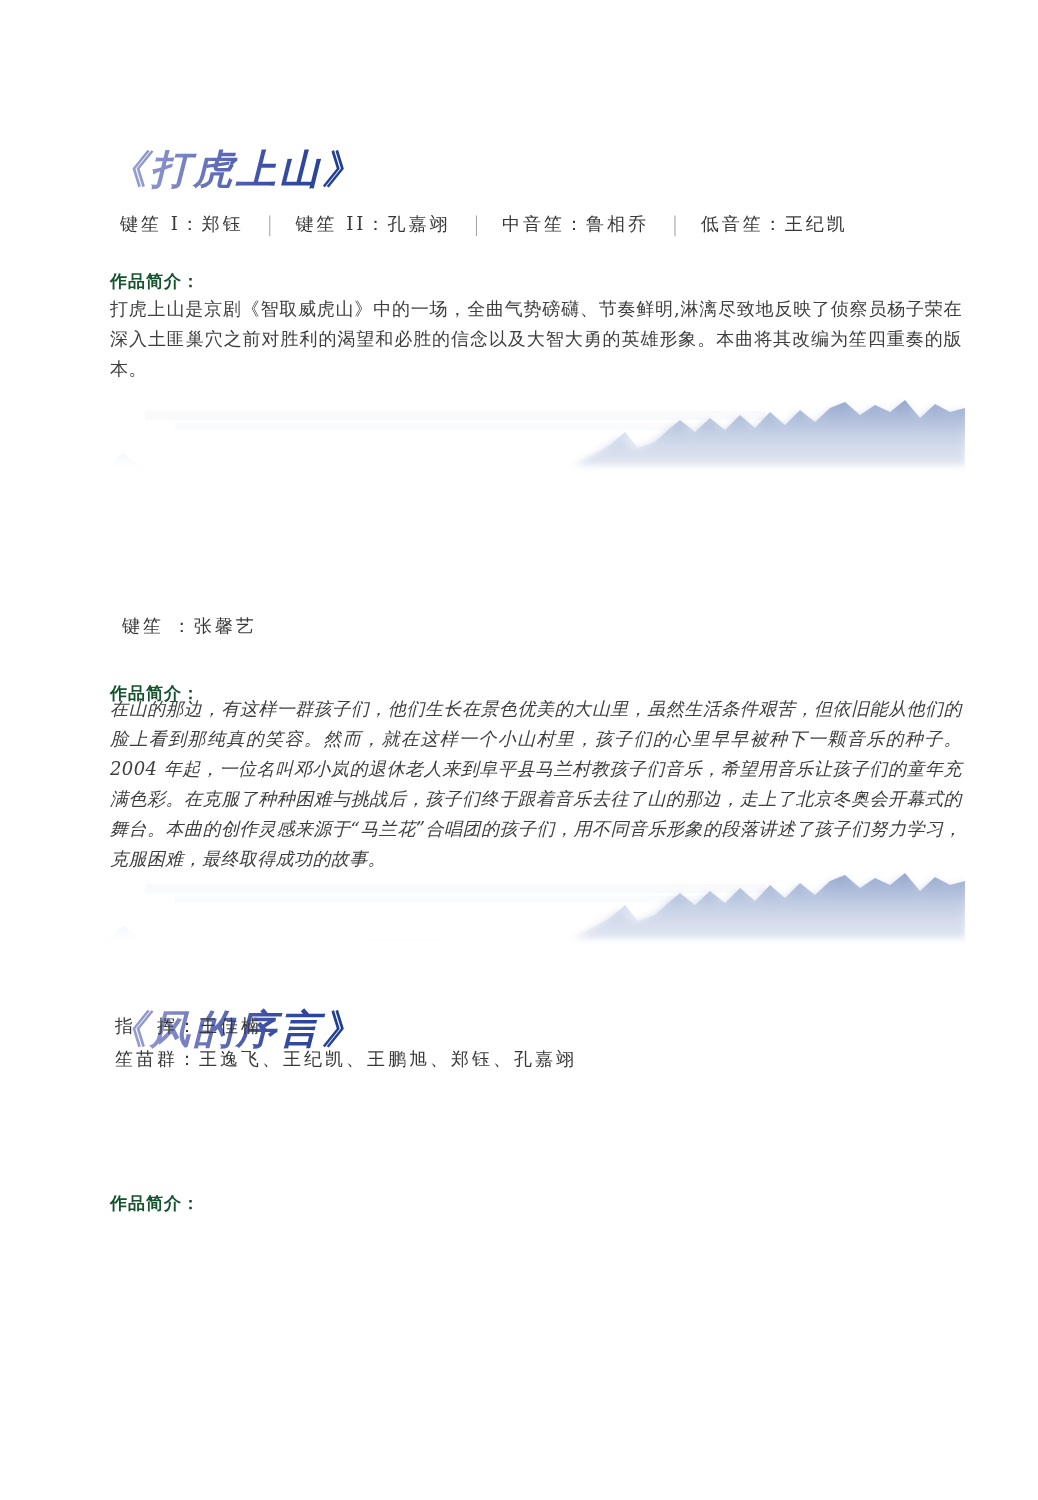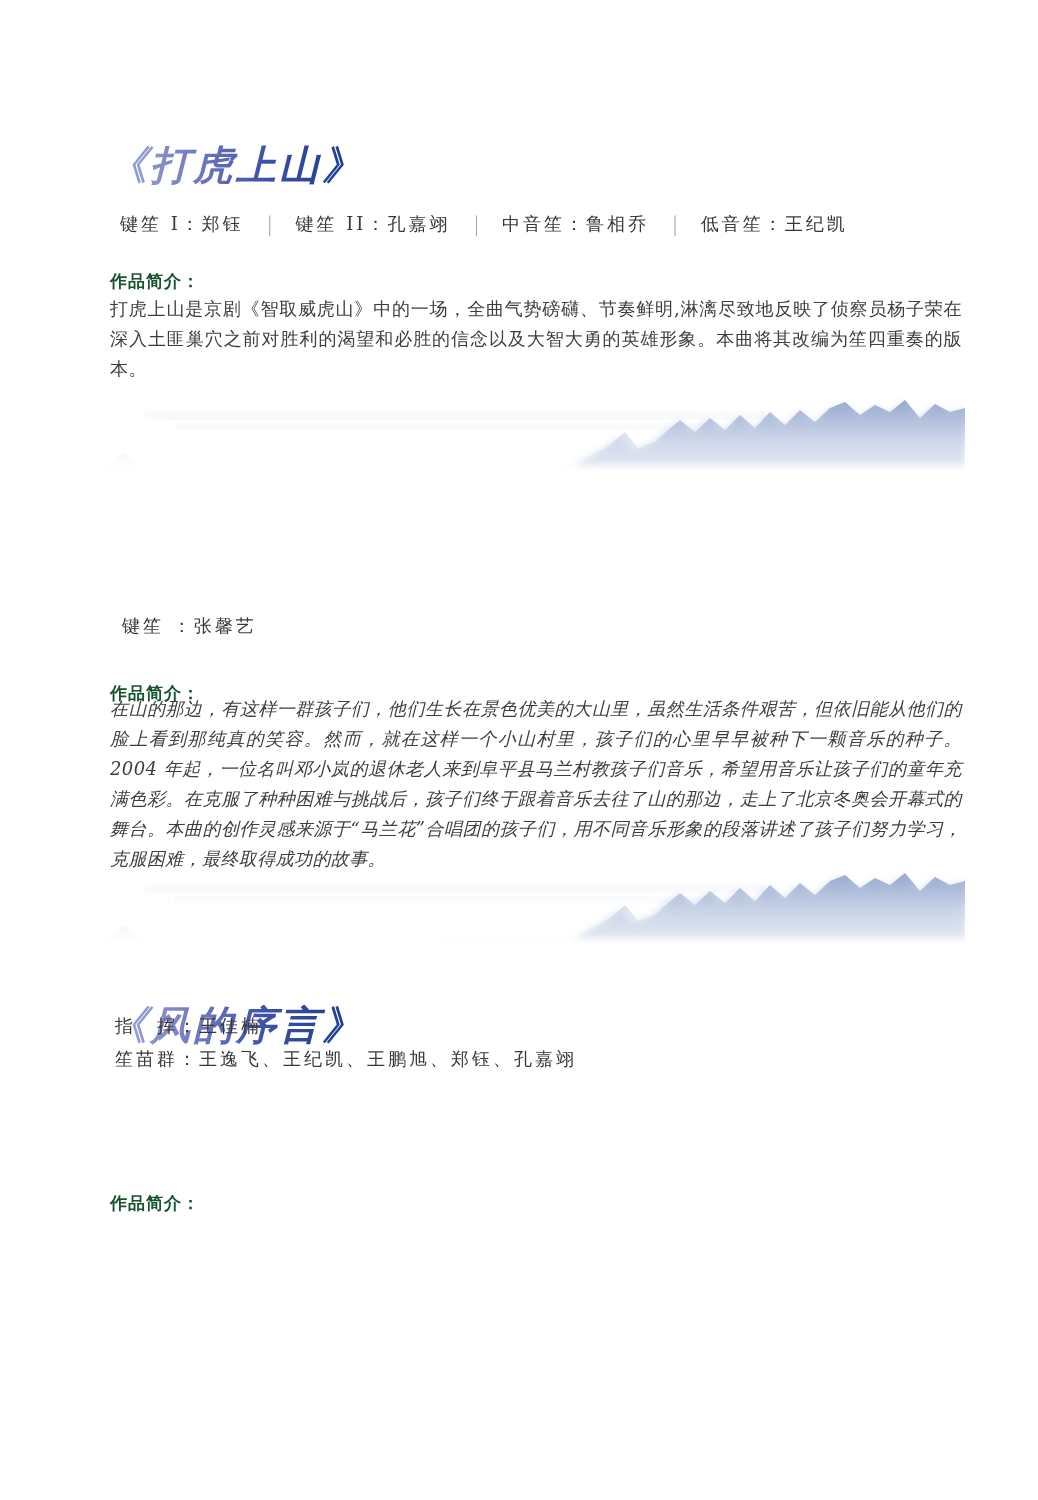--- a/index.html
+++ b/index.html
@@ -6,21 +6,21 @@
   .page{
     position:relative;
     width:1038px;height:1500px;
     background:#ffffff;
     overflow:hidden;
     font-family:"DejaVu Serif","Liberation Serif",serif;
   }
   
   .piece-title{
     position:absolute;left:107px;margin:0;
-    font-family:Liberation Mono, monospace;
+    font-family:Liberation Sans, sans-serif;
     font-style:italic;font-weight:700;
     font-size:40px;line-height:48px;letter-spacing:3px;
     color:#2c4398;
   }
   @supports ((-webkit-background-clip:text) or (background-clip:text)){
     .piece-title{
       background:linear-gradient(90deg,#a6aed8 0%,#7b84c4 28%,#3d50a6 62%,#16388f 100%);
       -webkit-background-clip:text;background-clip:text;
       color:transparent;
     }

